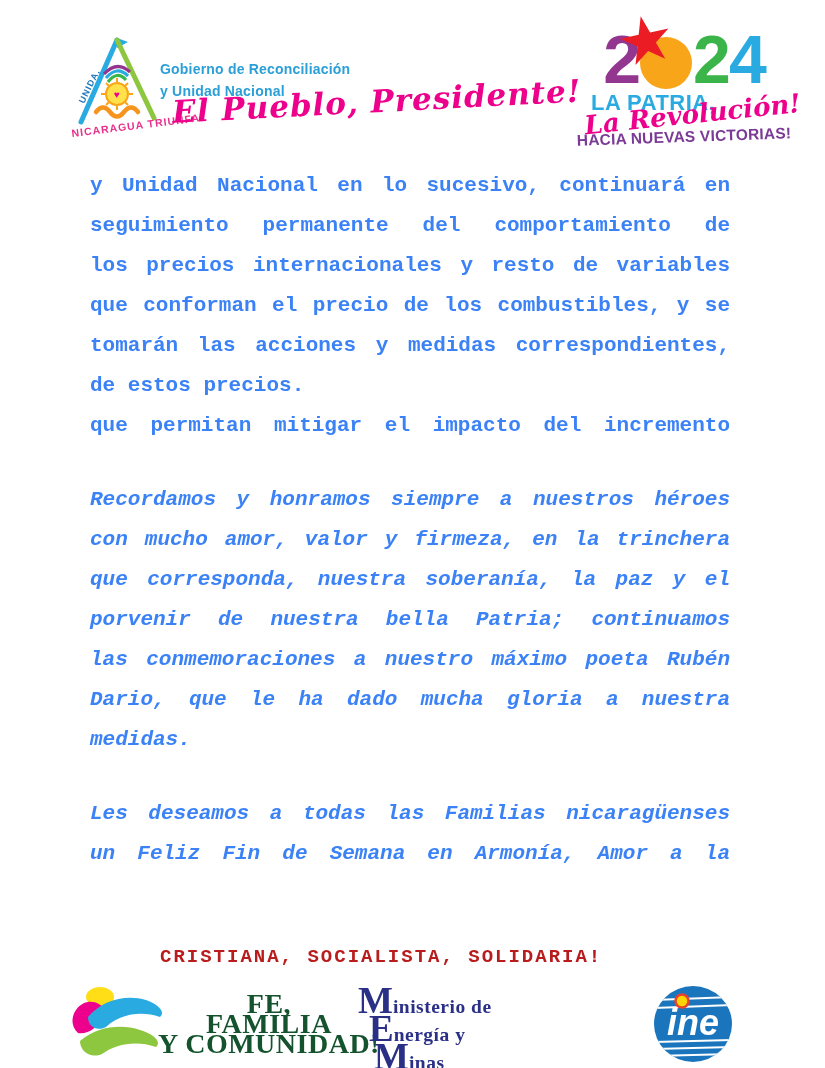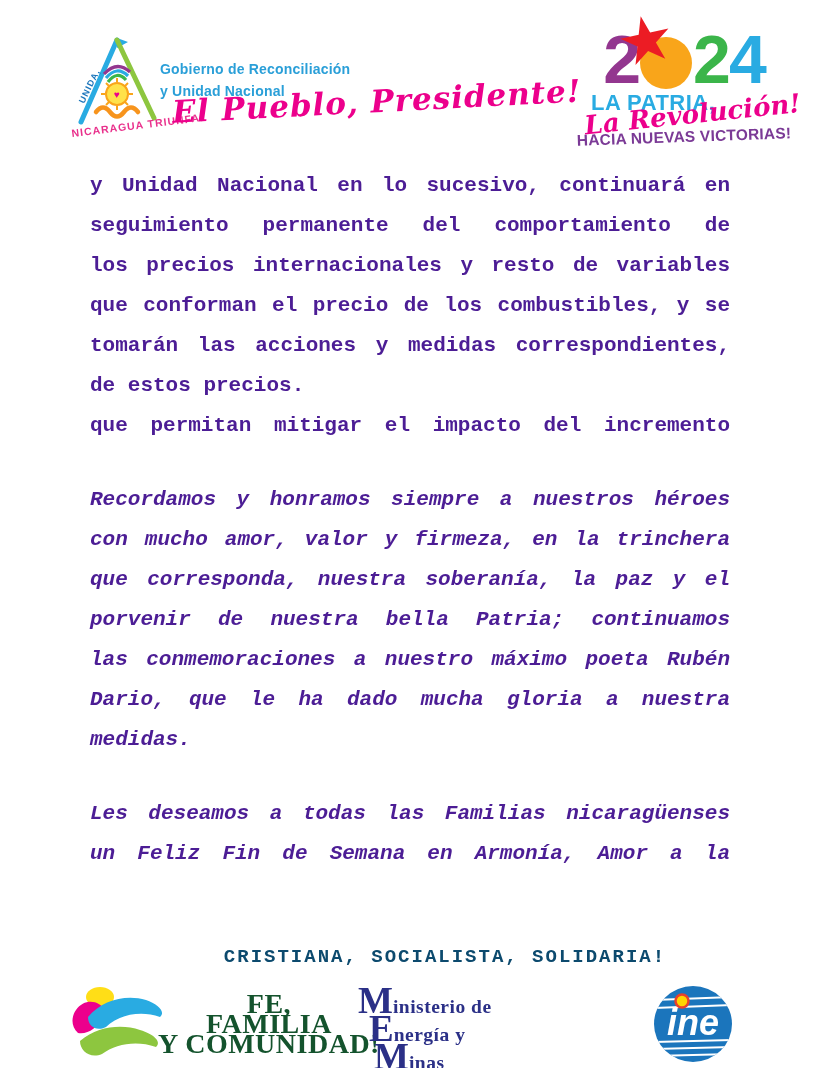--- a/index.html
+++ b/index.html
@@ -36,32 +36,32 @@
     font-family:"DejaVu Serif",serif;font-style:italic;font-weight:bold;
     color:#ec008c;font-size:26px;margin-top:-16px;transform:rotate(-6deg);
     text-align:right;padding-right:2px;white-space:nowrap;
   }
   .hacia{color:#7b3a96;font-weight:bold;font-size:15.5px;margin-top:-2px;transform:rotate(-2deg);white-space:nowrap;letter-spacing:.2px;}
 
   
   .doc-body{
     position:absolute;left:90px;top:166px;width:640px;
     font-family:"Liberation Mono",monospace;font-weight:bold;
-    color:#4c1d95;font-size:21px;
+    color:#3b82f6;font-size:21px;
   }
   .para + .para{margin-top:34px;font-style:italic;}
   .line{line-height:40px;white-space:normal;}
   .line.just{text-align:justify;text-align-last:justify;}
 
   
   .motto{
     position:absolute;left:90px;top:946px;width:640px;box-sizing:border-box;
-    padding-left:70px;text-align:center;
+    padding-left:70px;text-align:left;
     font-family:"Liberation Mono",monospace;font-weight:bold;
-    color:#0c4a6e;font-size:19px;letter-spacing:2px;white-space:nowrap;
+    color:#b91c1c;font-size:19px;letter-spacing:2px;white-space:nowrap;
   }
 
   
   .footer{position:absolute;left:0;top:982px;width:825px;height:86px;}
   .fe-familia{position:absolute;left:70px;top:2px;display:flex;}
   .fe-text{
     margin-left:-16px;padding-top:10px;text-align:center;
     font-family:"Liberation Serif",serif;font-weight:bold;
     color:#14532d;font-size:28px;line-height:20px;letter-spacing:.5px;white-space:nowrap;
   }

